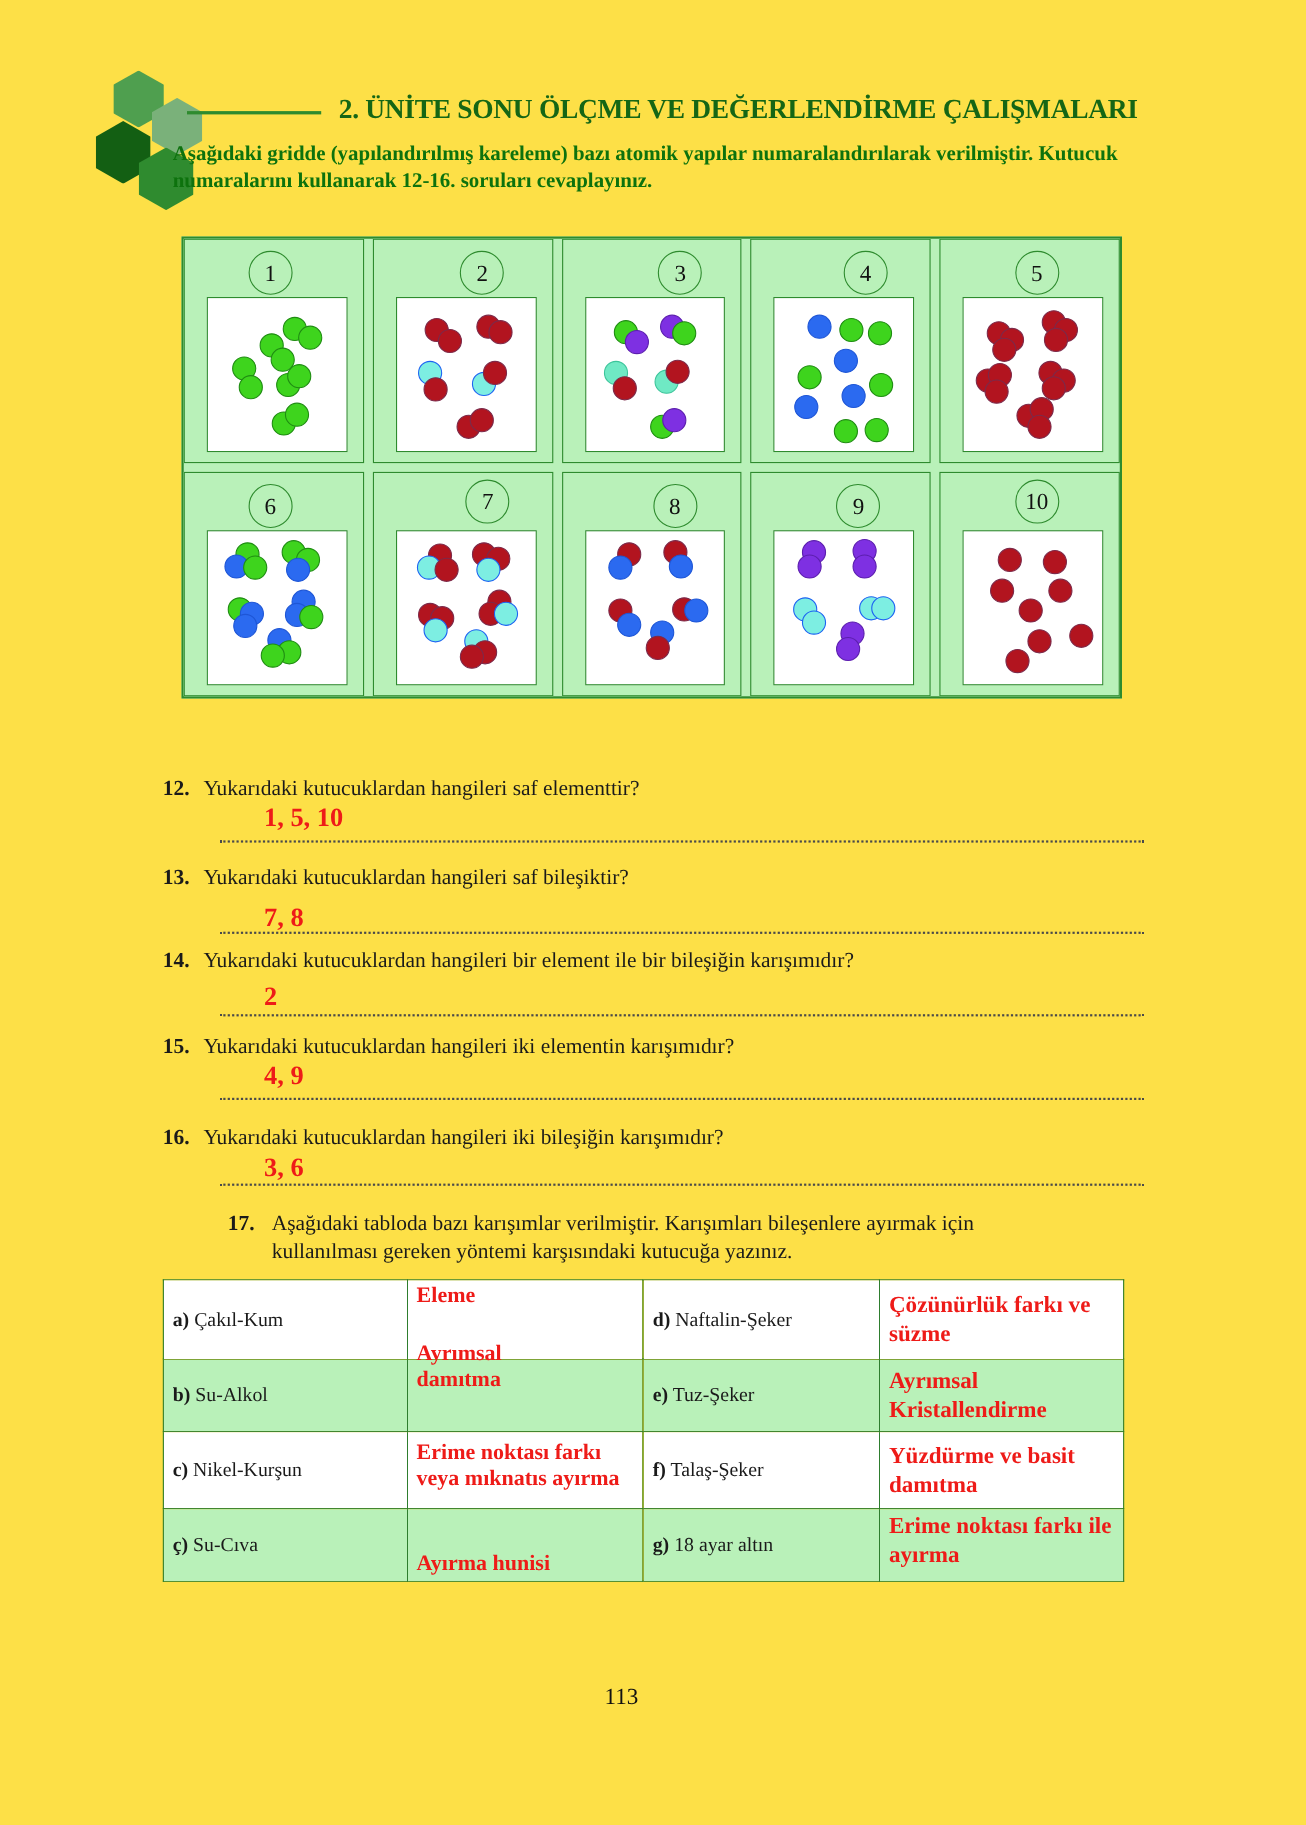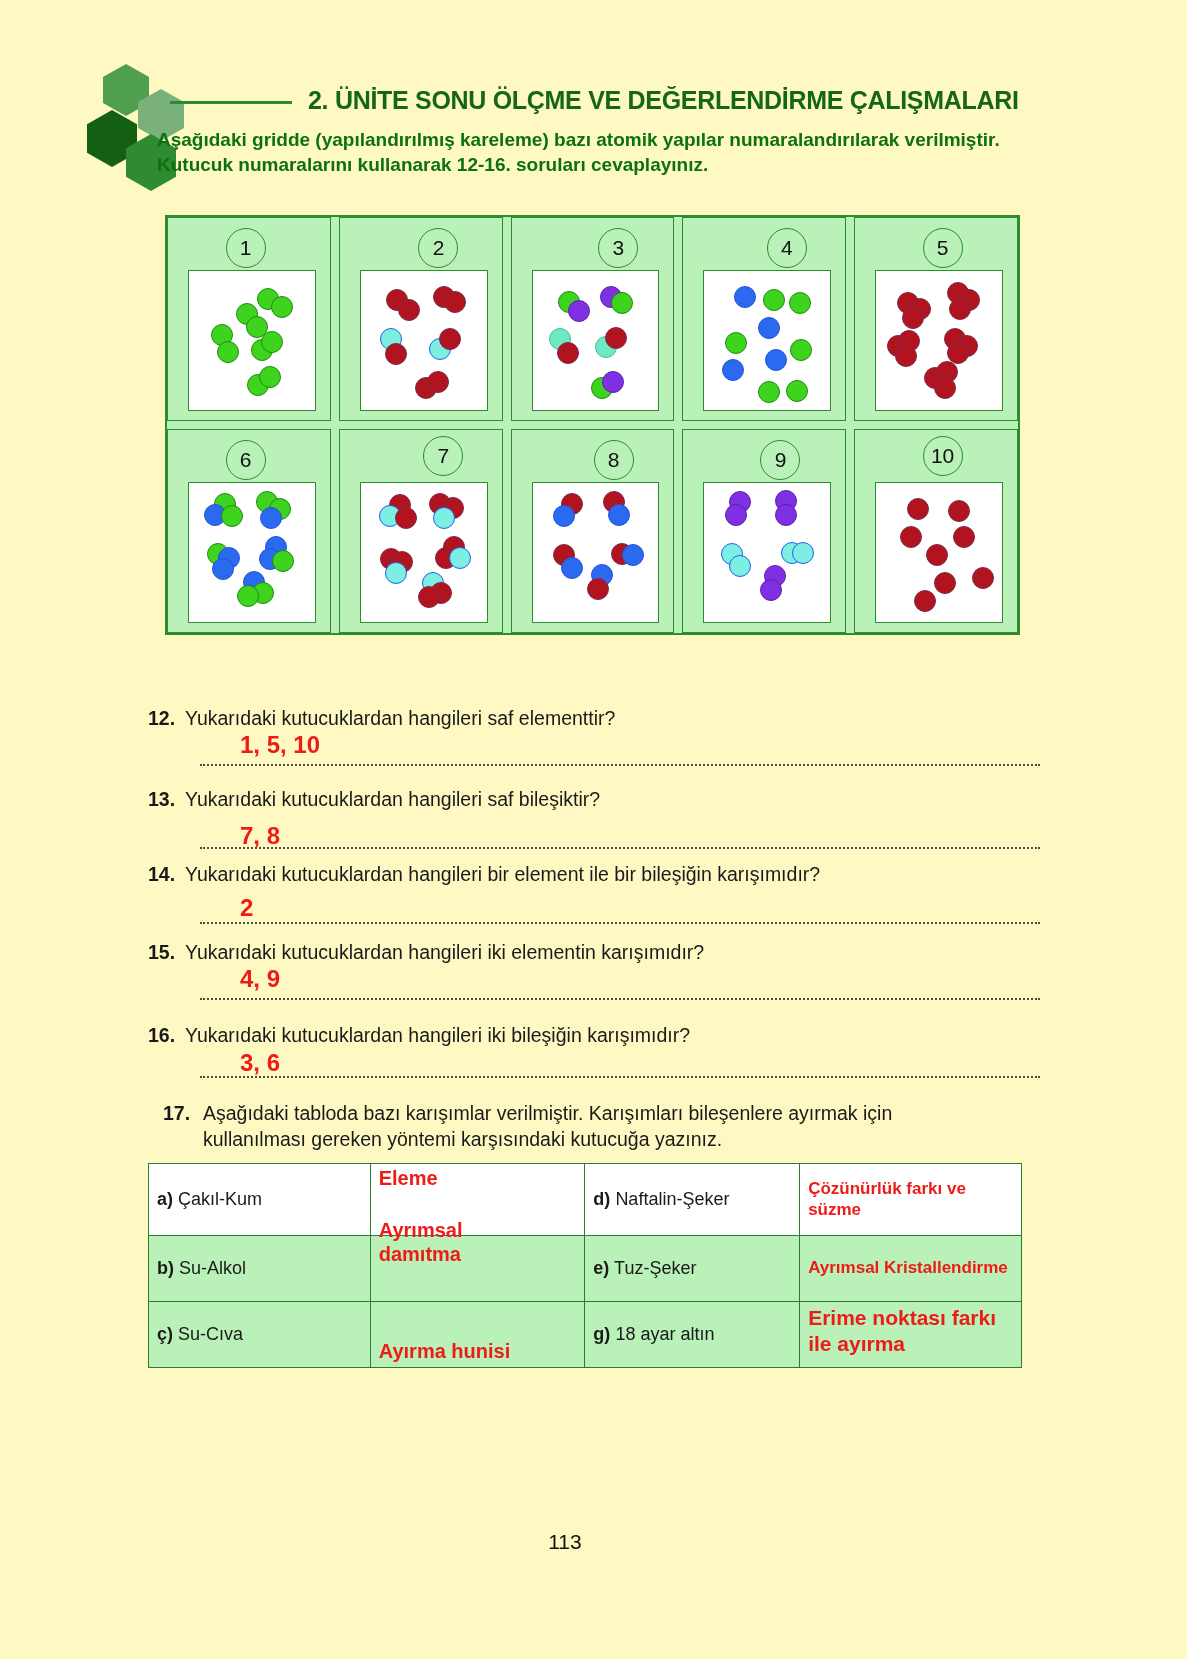--- a/index.html
+++ b/index.html
@@ -1,17 +1,17 @@
 <!DOCTYPE html>
 <html><head>
 <meta charset="utf-8">
 <style>
   html,body{margin:0;padding:0;background:#ffffff;}
-  .page{position:relative;width:1187px;height:1659px;background:#fef9c3;
-        font-family:Liberation Sans, sans-serif;overflow:hidden;}
+  .page{position:relative;width:1187px;height:1659px;background:#fde047;
+        font-family:Liberation Serif, serif;overflow:hidden;}
 
   
   .logo{position:absolute;left:85px;top:64px;width:120px;height:128px;}
   .hex{position:absolute;clip-path:polygon(50% 0%,100% 25%,100% 75%,50% 100%,0% 75%,0% 25%);}
   .title-line{position:absolute;left:170px;top:101px;width:122px;height:3px;background:#2e8b2e;}
   .page-title{position:absolute;left:308px;top:86px;width:760px;
               font-size:25px;font-weight:bold;color:#156615;letter-spacing:-0.3px;}
   .instructions{position:absolute;left:157px;top:128px;width:880px;
                 font-size:19px;font-weight:bold;color:#0d720d;line-height:1.3;}
 
@@ -50,21 +50,21 @@
                 font-size:18px;color:#1a1a1a;box-sizing:border-box;position:relative;overflow:visible;}
   .row-a td,.row-c td{background:#ffffff;}
   .row-b td,.row-ch td{background:#b9f1b9;}
   .row-a{height:72px;}.row-b{height:66px;}.row-c{height:70px;}.row-ch{height:66px;}
   .lbl{font-weight:bold;}
   .method{font-weight:bold;color:#ee1b18;font-size:20px;line-height:1.2;white-space:normal;}
   .m-top{position:absolute;top:2px;left:8px;}
   .m-up{position:absolute;top:-18px;left:8px;width:150px;}
   .m-down{position:absolute;top:6px;left:8px;width:200px;z-index:3;}
   .m-bottom{position:absolute;bottom:4px;left:8px;}
-  .m-fill{display:block;font-size:17px;width:105%;}
+  .m-fill{display:block;font-size:21px;width:105%;}
   .m-fill-up{display:block;font-size:21px;width:105%;position:relative;top:-4px;}
 
   .page-number{position:absolute;left:0;top:1530px;width:1130px;text-align:center;
                font-size:21px;color:#111;}
 </style>
 </head>
 <body>
 
 <div class="page">
 
@@ -303,21 +303,21 @@
   <div class="qblock" style="top:1024px;height:70px;">
     <div class="qline">
         <span class="qnum">16.</span>
         <span class="qtext">Yukarıdaki kutucuklardan hangileri iki bileşiğin karışımıdır?</span>
       </div>
     <div class="answer" style="top:25px;">3, 6</div>
     <div class="dotline" style="top:52px;"></div>
   </div>
 
   <div class="q17">
-    <span class="qnum" style="font-weight:bold;">17.</span>
+    <span class="qnum" style="font-weight:bold;margin-left:44px;">17.</span>
     <span class="qtext">Aşağıdaki tabloda bazı karışımlar verilmiştir. Karışımları bileşenlere ayırmak için kullanılması gereken yöntemi karşısındaki kutucuğa yazınız.</span>
   </div>
 
   <table class="mix-table">
     <colgroup>
         <col style="width:222px">
         <col style="width:215px">
         <col style="width:215px">
         <col style="width:222px">
       </colgroup>
@@ -335,20 +335,30 @@
     <tr class="row-b">
       <td><span class="lbl">b)</span> <span>Su-Alkol</span></td>
       <td>
             <span class="method m-up">Ayrımsal damıtma</span>
           </td>
       <td><span class="lbl">e)</span> <span>Tuz-Şeker</span></td>
       <td>
             <span class="method m-fill">Ayrımsal Kristallendirme</span>
           </td>
     </tr>
+    <tr class="row-c">
+      <td><span class="lbl">c)</span> <span>Nikel-Kurşun</span></td>
+      <td>
+            <span class="method m-down">Erime noktası farkı veya mıknatıs ayırma</span>
+          </td>
+      <td><span class="lbl">f)</span> <span>Talaş-Şeker</span></td>
+      <td>
+            <span class="method m-fill">Yüzdürme ve basit damıtma</span>
+          </td>
+    </tr>
     <tr class="row-ch">
       <td><span class="lbl">ç)</span> <span>Su-Cıva</span></td>
       <td>
             <span class="method m-bottom">Ayırma hunisi</span>
           </td>
       <td><span class="lbl">g)</span> <span>18 ayar altın</span></td>
       <td>
             <span class="method m-fill-up">Erime noktası farkı ile ayırma</span>
           </td>
     </tr>

